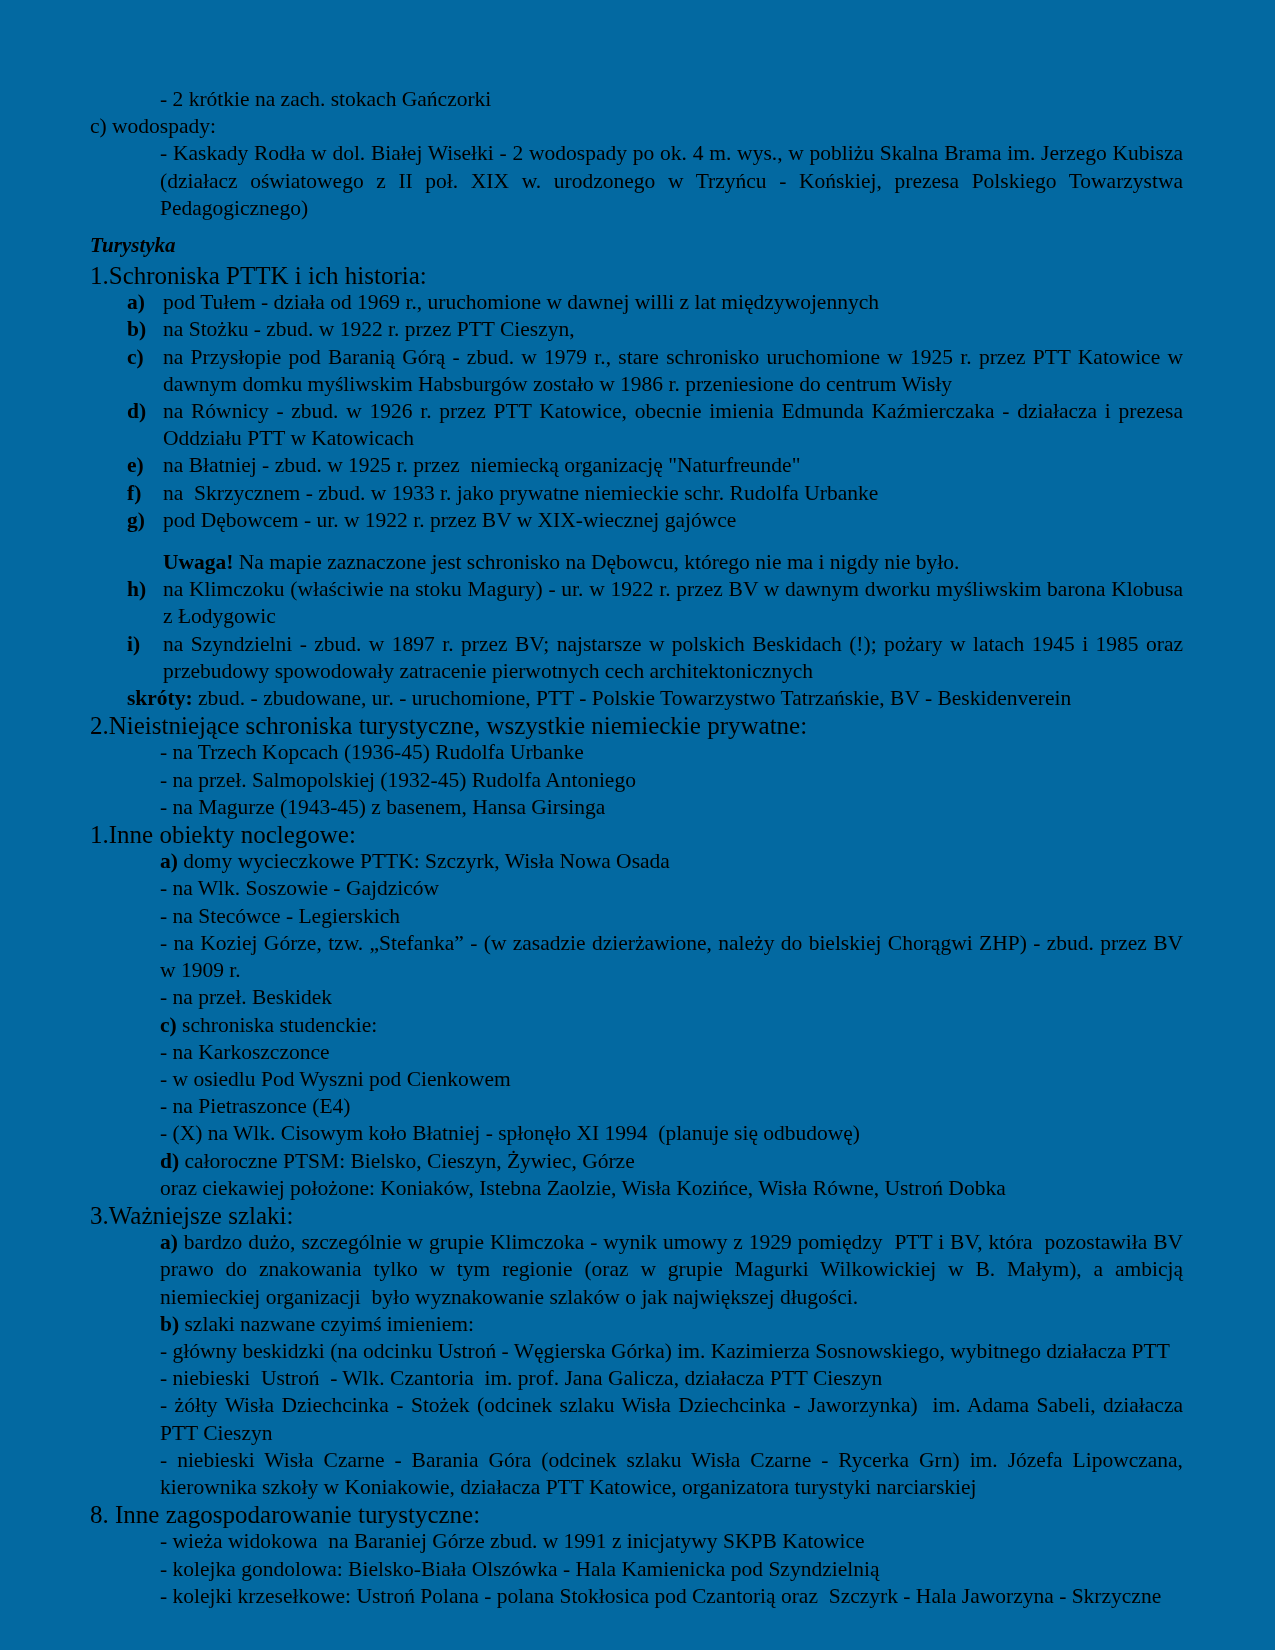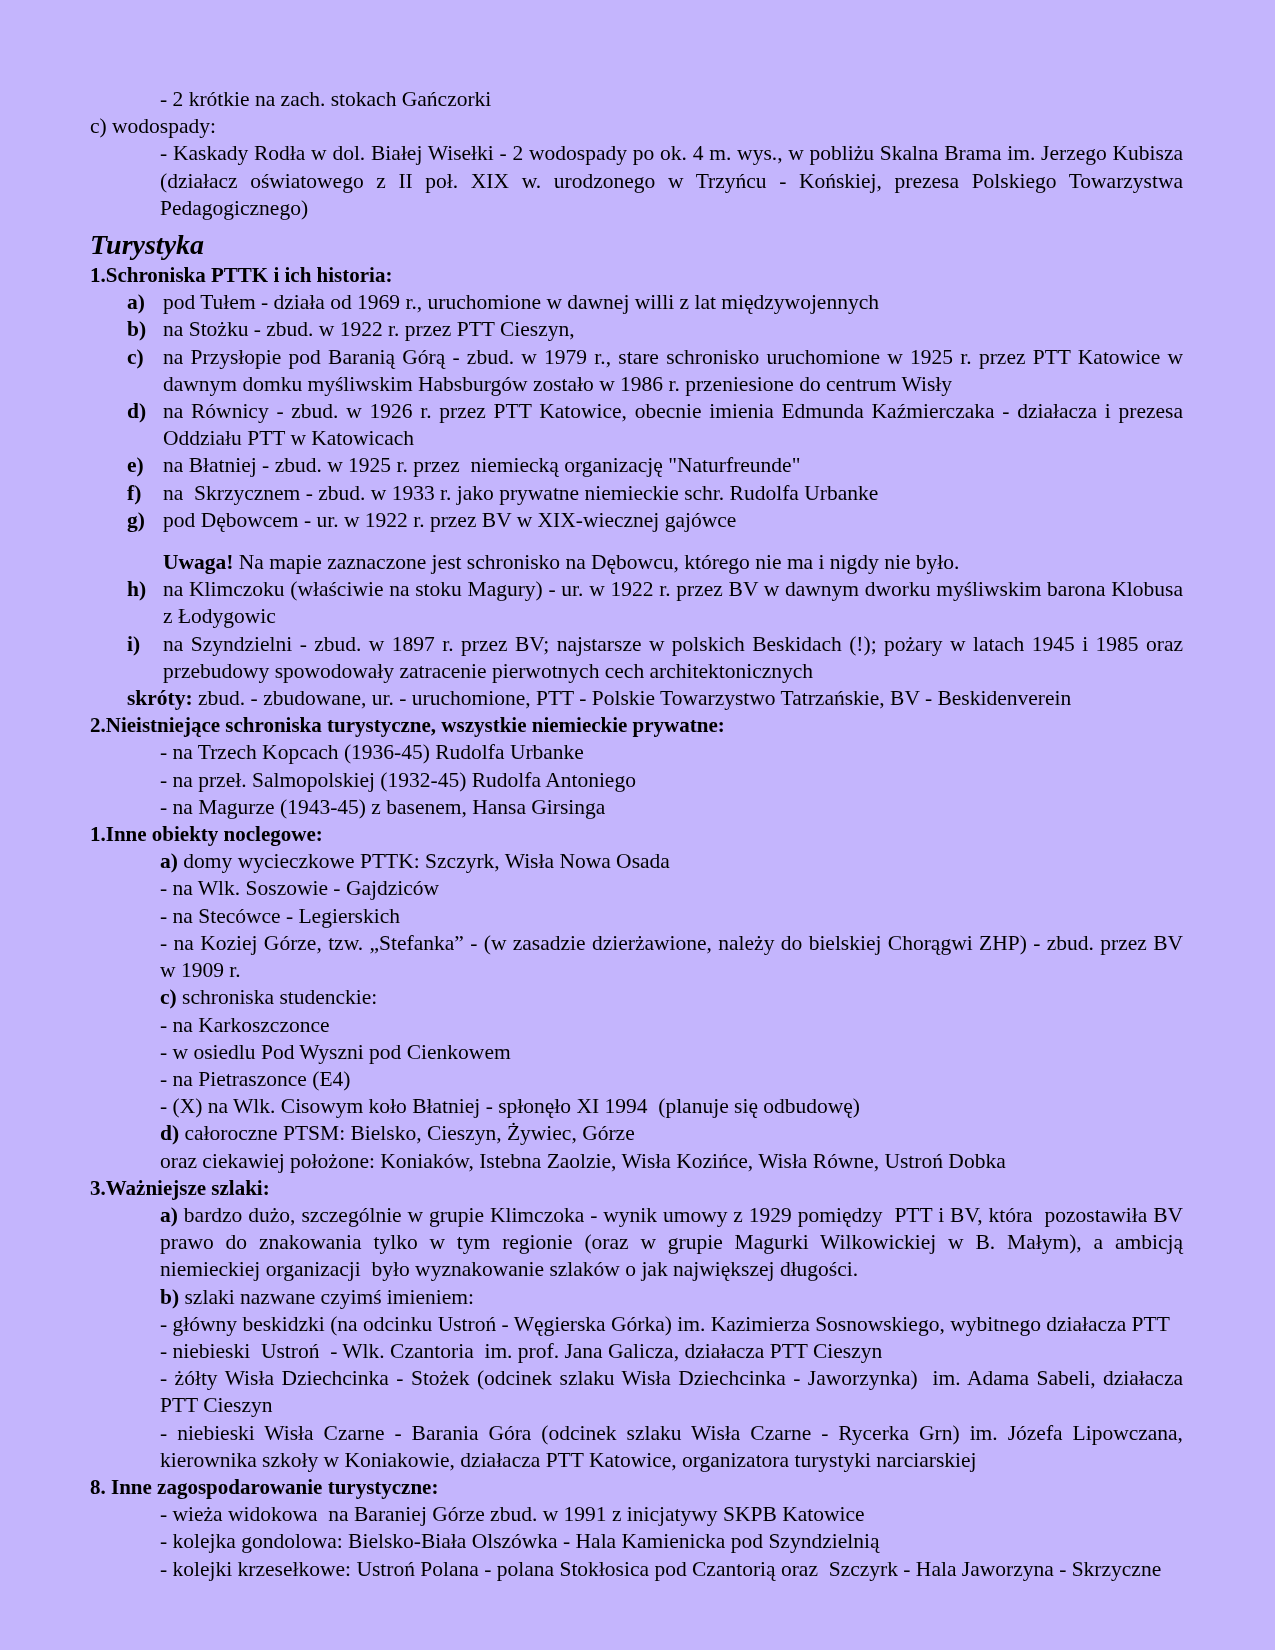--- a/index.html
+++ b/index.html
@@ -6,46 +6,46 @@
   html, body { margin: 0; padding: 0; background: #e8e8e8; }
   body {
     font-family: "Liberation Serif", "DejaVu Serif", serif;
     color: #000;
   }
   .page {
     position: relative;
     width: 1275px;
     height: 1650px;
     margin: 0 auto;
-    background: #c4b5fd;
+    background: #0369a1;
     overflow: hidden;
     box-sizing: border-box;
     padding: 86px 92px 20px 90px;
     font-size: 21.5px;
     line-height: 27.2px;
   }
   .line { white-space: pre-wrap; }
   .j { text-align: justify; }
   
   .s-sub   { padding-left: 70px; }
   .s-note  { padding-left: 73px; margin-top: 15px; }
   .s-abbr  { padding-left: 37px; }
   .s-item  { padding-left: 73px; }
   .s-item .mk {
     display: inline-block;
     width: 36px;
     margin-left: -36px;
     font-weight: bold;
   }
   .s-label { font-weight: normal; }
-  .s-heading { font-weight: bold; font-size: 21px; }
+  .s-heading { font-weight: normal; font-size: 25px; }
   .s-title {
     font-weight: bold;
     font-style: italic;
-    font-size: 28px;
+    font-size: 21px;
     line-height: 34px;
     margin-top: 6px;
   }
   .lead { font-weight: bold; }
 </style>
 </head>
 <body>
 
 <div class="page" id="doc">
     <div class="line s-sub"><span>- 2 krótkie na zach. stokach Gańczorki</span></div>
@@ -66,20 +66,21 @@
     <div class="line s-abbr"><span class="lead">skróty:</span><span> zbud. - zbudowane, ur. - uruchomione, PTT - Polskie Towarzystwo Tatrzańskie, BV - Beskidenverein</span></div>
     <div class="line s-heading"><span>2.Nieistniejące schroniska turystyczne, wszystkie niemieckie prywatne:</span></div>
     <div class="line s-sub"><span>- na Trzech Kopcach (1936-45) Rudolfa Urbanke</span></div>
     <div class="line s-sub"><span>- na przeł. Salmopolskiej (1932-45) Rudolfa Antoniego</span></div>
     <div class="line s-sub"><span>- na Magurze (1943-45) z basenem, Hansa Girsinga</span></div>
     <div class="line s-heading"><span>1.Inne obiekty noclegowe:</span></div>
     <div class="line s-sub"><span class="lead">a)</span><span> domy wycieczkowe PTTK: Szczyrk, Wisła Nowa Osada</span></div>
     <div class="line s-sub"><span>- na Wlk. Soszowie - Gajdziców</span></div>
     <div class="line s-sub"><span>- na Stecówce - Legierskich</span></div>
     <div class="line s-sub j"><span>- na Koziej Górze, tzw. „Stefanka” - (w zasadzie dzierżawione, należy do bielskiej Chorągwi ZHP) - zbud. przez BV w 1909 r.</span></div>
+    <div class="line s-sub"><span>- na przeł. Beskidek</span></div>
     <div class="line s-sub"><span class="lead">c)</span><span> schroniska studenckie:</span></div>
     <div class="line s-sub"><span>- na Karkoszczonce</span></div>
     <div class="line s-sub"><span>- w osiedlu Pod Wyszni pod Cienkowem</span></div>
     <div class="line s-sub"><span>- na Pietraszonce (E4)</span></div>
     <div class="line s-sub"><span>- (X) na Wlk. Cisowym koło Błatniej - spłonęło XI 1994  (planuje się odbudowę)</span></div>
     <div class="line s-sub"><span class="lead">d)</span><span> całoroczne PTSM: Bielsko, Cieszyn, Żywiec, Górze</span></div>
     <div class="line s-sub"><span>oraz ciekawiej położone: Koniaków, Istebna Zaolzie, Wisła Kozińce, Wisła Równe, Ustroń Dobka</span></div>
     <div class="line s-heading"><span>3.Ważniejsze szlaki:</span></div>
     <div class="line s-sub j"><span class="lead">a)</span><span> bardzo dużo, szczególnie w grupie Klimczoka - wynik umowy z 1929 pomiędzy  PTT i BV, która  pozostawiła BV prawo do znakowania tylko w tym regionie (oraz w grupie Magurki Wilkowickiej w B. Małym), a ambicją niemieckiej organizacji  było wyznakowanie szlaków o jak największej długości.</span></div>
     <div class="line s-sub"><span class="lead">b)</span><span> szlaki nazwane czyimś imieniem:</span></div>

